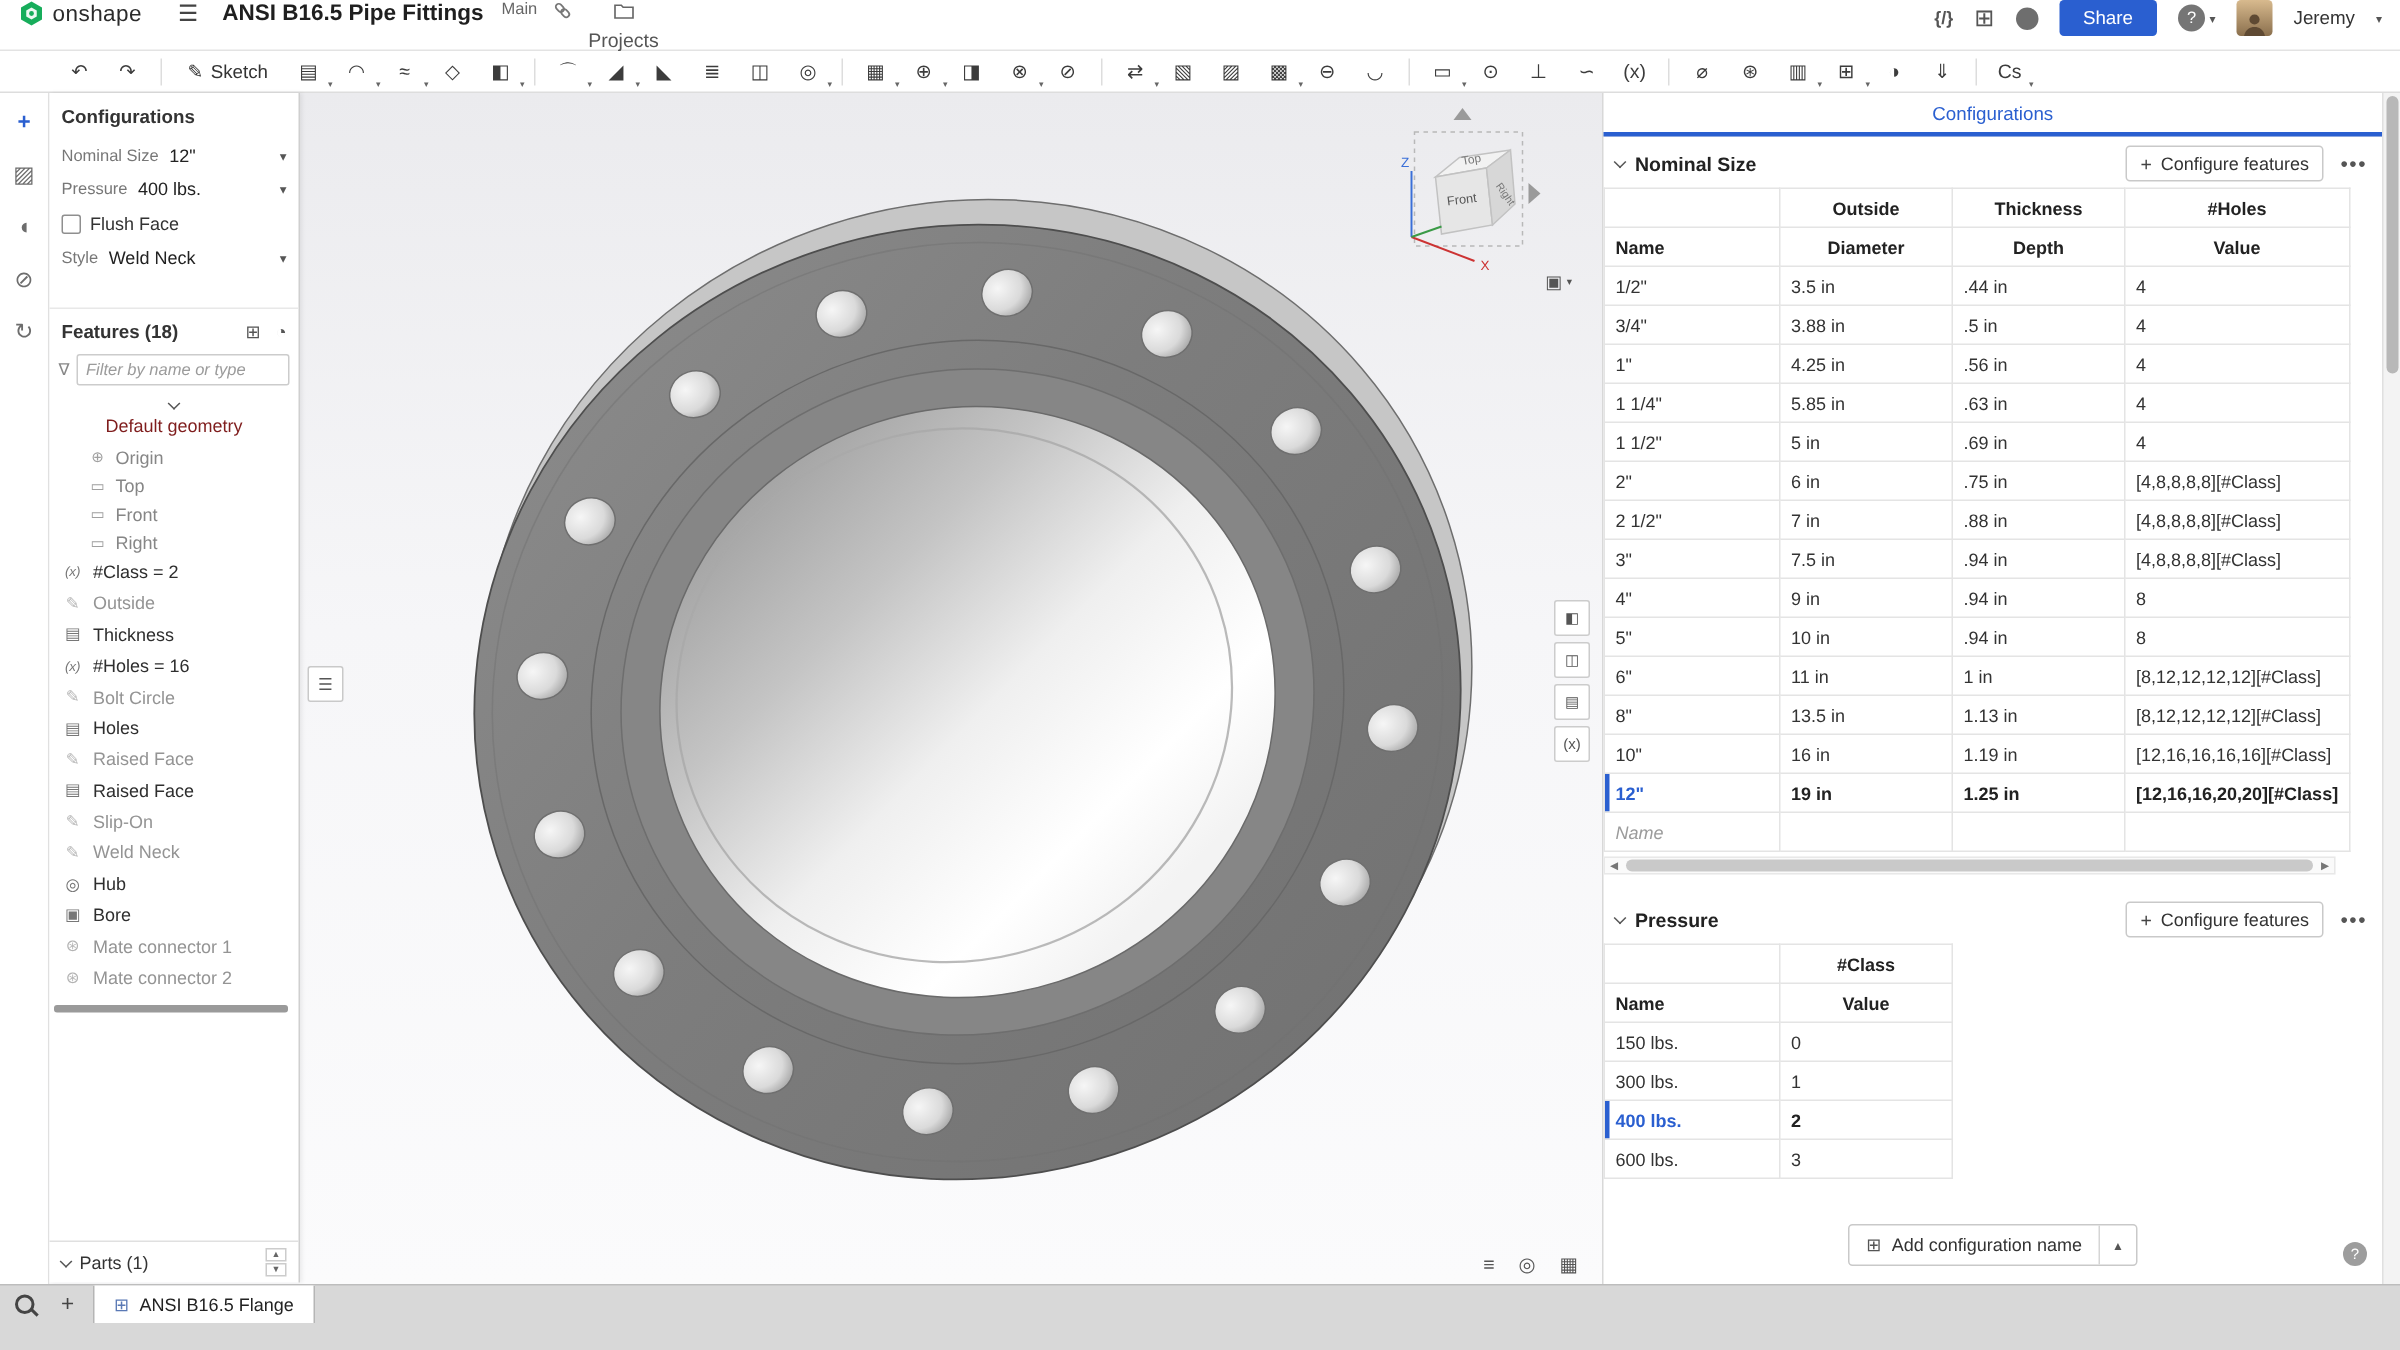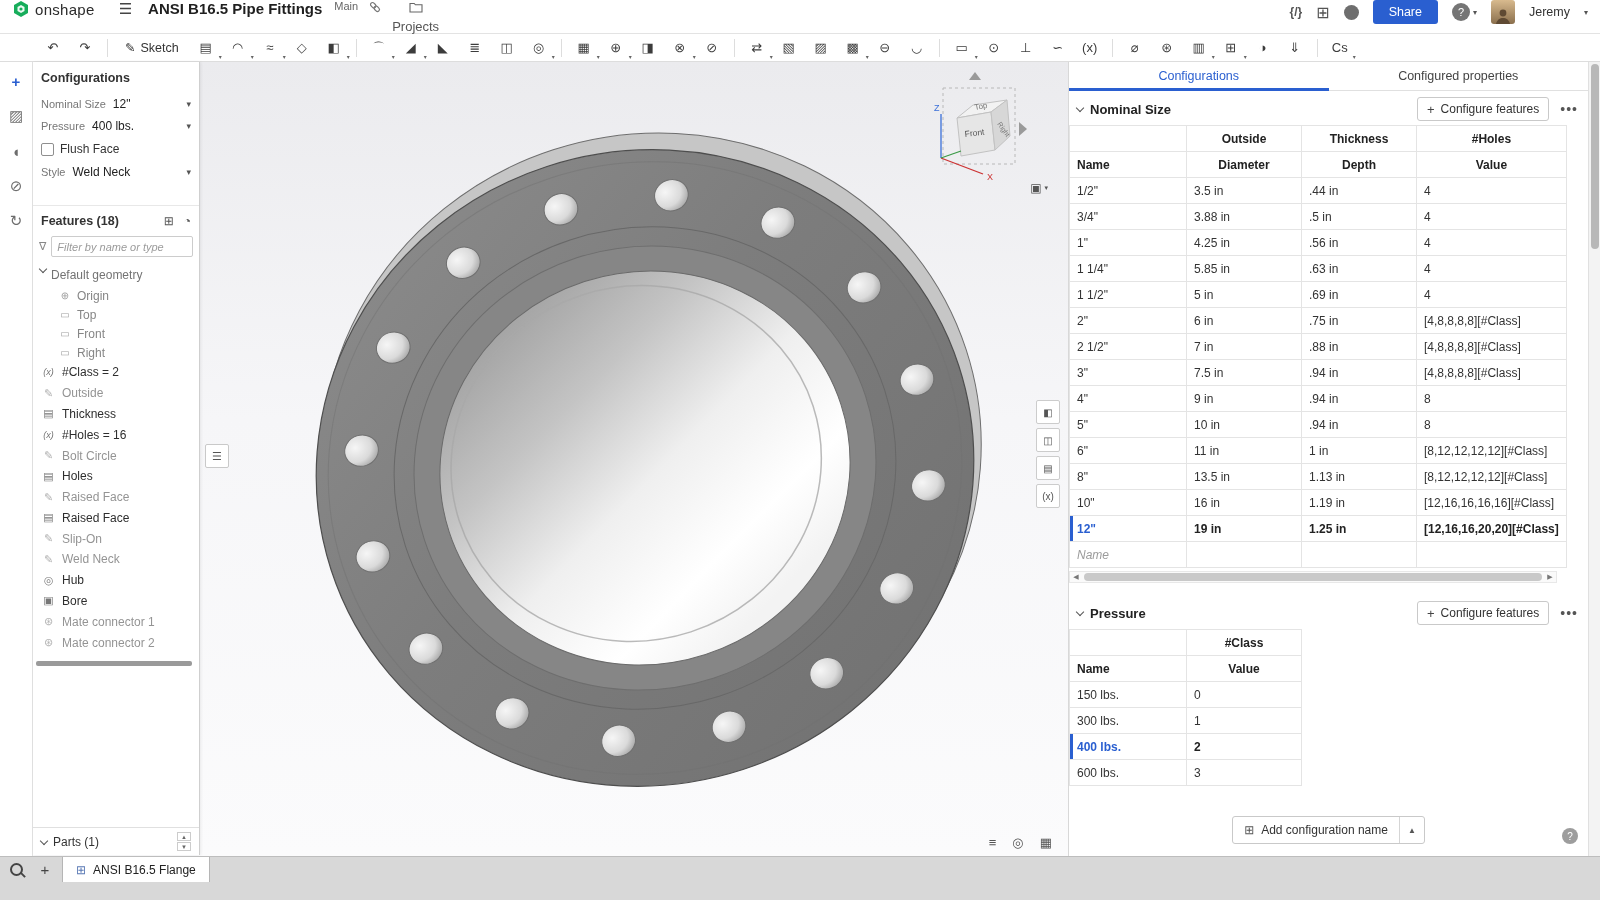--- a/index.html
+++ b/index.html
@@ -74,21 +74,21 @@
   .feat-head{margin-top:22px;border-top:1px solid #e8e8e8;padding:8px 8px 6px;display:flex;align-items:center;
              font-weight:bold;font-size:12.5px;gap:10px;}
   .fh-ico{font-size:12px;color:#555;font-weight:normal;cursor:pointer;}
   .fh-sp{margin-left:auto;}
   .filter-row{display:flex;align-items:center;gap:5px;padding:2px 6px 7px;}
   .funnel{color:#888;font-size:11px;}
   .filter-input{flex:1;height:19px;border:1px solid #ccc;border-radius:2px;font-size:11px;padding:0 5px;color:#444;
                 font-family:"Liberation Sans",sans-serif;min-width:0;}
   .filter-input::placeholder{color:#9b9b9b;font-style:italic;}
   .treearea{flex:1;overflow:hidden;}
-  .tree-head{display:flex;gap:5px;font-size:12px;padding:4px 7px;color:#737373;cursor:pointer;}
+  .tree-head{display:flex;align-items:center;gap:5px;font-size:12px;padding:4px 7px;color:#7f1d1d;cursor:pointer;flex-direction:column;}
   .chev{display:inline-block;width:5px;height:5px;border-right:1.4px solid #555;border-bottom:1.4px solid #555;
         transform:rotate(45deg);margin-top:-2px;}
   .geo{display:flex;gap:6px;padding:2.5px 6px 2.5px 26px;font-size:12px;color:#868686;align-items:center;cursor:pointer;}
   .gico{font-size:10px;color:#a0a0a0;width:12px;text-align:center;}
   .feat{display:flex;gap:6px;padding:3.4px 6px 3.4px 8px;font-size:12px;color:#2e2e2e;align-items:center;cursor:pointer;}
   .feat .fico{width:15px;font-size:11px;color:#777;text-align:center;flex:none;}
   .feat .fico.var{font-size:9px;font-style:italic;}
   .feat.dim{color:#949494;}
   .feat.dim .fico{color:#b3b3b3;}
   .list-scroll{height:5px;background:#9a9a9a;width:156px;margin:8px 0 0 3px;border-radius:2px;}
@@ -556,21 +556,20 @@
       <span class="spinners">
         <span class="spin">▲</span>
         <span class="spin">▼</span>
       </span>
     </div>
   </div>
 
   <div class="rp">
     <div class="rp-tabs">
       <div class="rp-tab active">Configurations</div>
-      <div class="rp-tab">Configured properties</div>
     </div>
     <div class="rp-body">
 
       <div class="sec-head">
         <span class="chev"></span>
         <span class="sec-title">Nominal Size</span>
         <span class="cfg-feat-btn">
           <span class="plus">+</span>
           <span>Configure features</span>
         </span>

